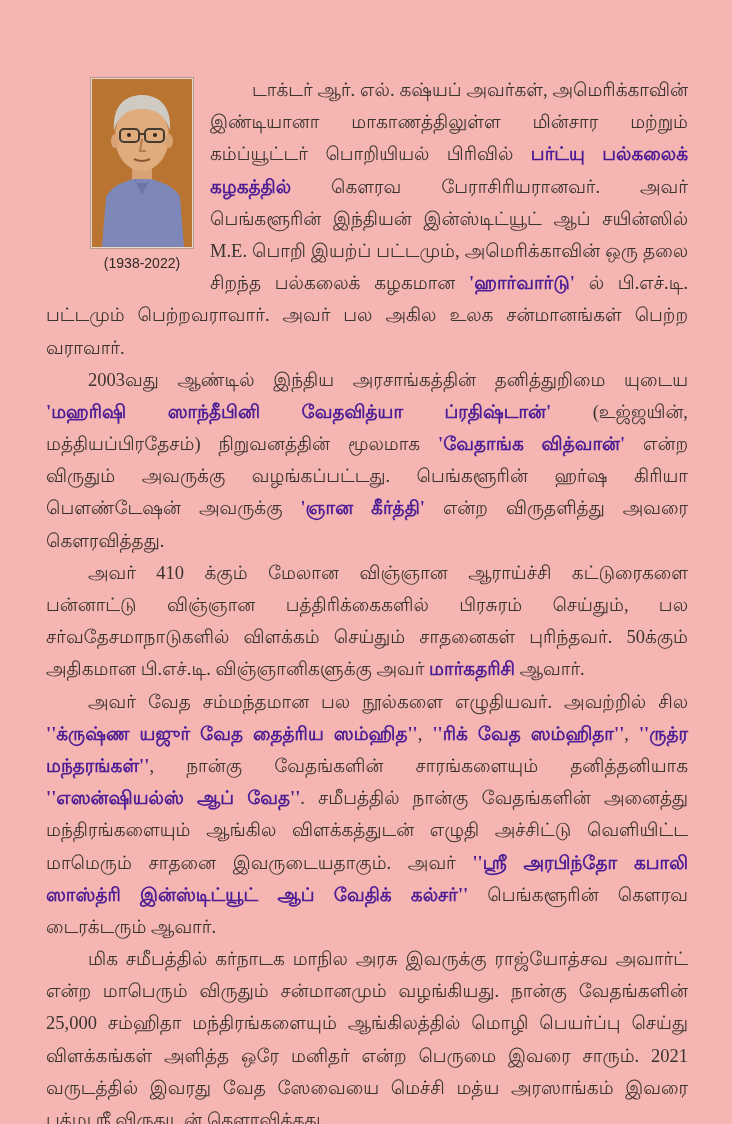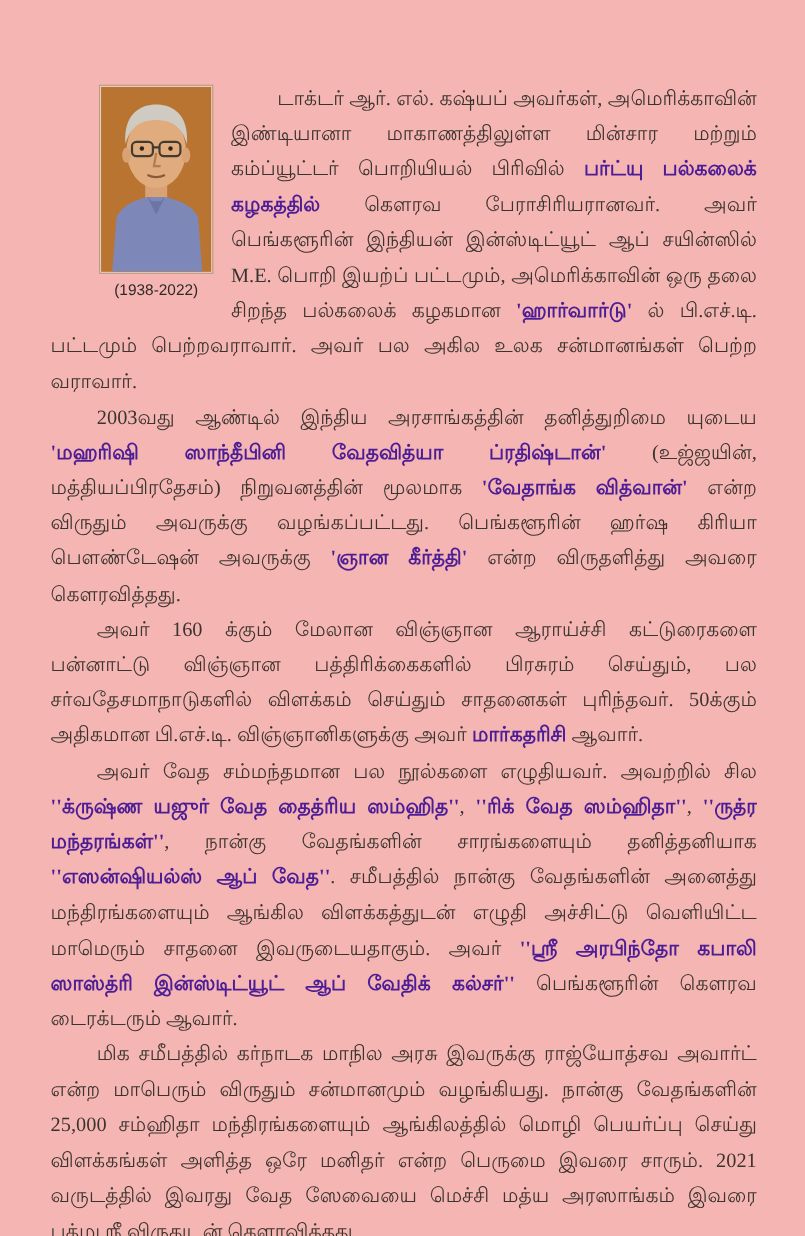--- a/index.html
+++ b/index.html
@@ -80,19 +80,19 @@
 
           <path d="M50,60 L48,72 L54,72" fill="none" stroke="#b07c50" stroke-width="2"></path>
           <path d="M42,80 Q50,84 58,80" fill="none" stroke="#8a5a38" stroke-width="2"></path>
         </svg>
       </div>
       <div class="photo-caption">(1938-2022)</div>
     </div>
 
   <p><span>டாக்டர் ஆர். எல். கஷ்யப் அவர்கள், அமெரிக்காவின் இண்டியானா மாகாணத்திலுள்ள மின்சார மற்றும் கம்ப்யூட்டர் பொறியியல் பிரிவில் </span><span class="b">பர்ட்யு பல்கலைக் கழகத்தில் </span><span>கௌரவ பேராசிரியரானவர். அவர் பெங்களூரின் இந்தியன் இன்ஸ்டிட்யூட் ஆப் சயின்ஸில் M.E. பொறி இயற்ப் பட்டமும், அமெரிக்காவின் ஒரு தலை சிறந்த பல்கலைக் கழகமான </span><span class="b">'ஹார்வார்டு'</span><span> ல் பி.எச்.டி. பட்டமும் பெற்றவராவார். அவர் பல அகில உலக சன்மானங்கள் பெற்ற வராவார்.</span></p>
       <p><span>2003வது ஆண்டில் இந்திய அரசாங்கத்தின் தனித்துறிமை யுடைய </span><span class="b">'மஹரிஷி ஸாந்தீபினி வேதவித்யா ப்ரதிஷ்டான்'</span><span> (உஜ்ஜயின், மத்தியப்பிரதேசம்) நிறுவனத்தின் மூலமாக </span><span class="b">'வேதாங்க வித்வான்'</span><span> என்ற விருதும் அவருக்கு வழங்கப்பட்டது. பெங்களூரின் ஹர்ஷ கிரியா பௌண்டேஷன் அவருக்கு </span><span class="b">'ஞான கீர்த்தி'</span><span> என்ற விருதளித்து அவரை கௌரவித்தது.</span></p>
-      <p><span>அவர் 160 க்கும் மேலான விஞ்ஞான ஆராய்ச்சி கட்டுரைகளை பன்னாட்டு விஞ்ஞான பத்திரிக்கைகளில் பிரசுரம் செய்தும், பல சர்வதேசமாநாடுகளில் விளக்கம் செய்தும் சாதனைகள் புரிந்தவர். 50க்கும் அதிகமான பி.எச்.டி. விஞ்ஞானிகளுக்கு அவர் </span><span class="b">மார்கதரிசி</span><span> ஆவார்.</span></p>
+      <p><span>அவர் 410 க்கும் மேலான விஞ்ஞான ஆராய்ச்சி கட்டுரைகளை பன்னாட்டு விஞ்ஞான பத்திரிக்கைகளில் பிரசுரம் செய்தும், பல சர்வதேசமாநாடுகளில் விளக்கம் செய்தும் சாதனைகள் புரிந்தவர். 50க்கும் அதிகமான பி.எச்.டி. விஞ்ஞானிகளுக்கு அவர் </span><span class="b">மார்கதரிசி</span><span> ஆவார்.</span></p>
       <p><span>அவர் வேத சம்மந்தமான பல நூல்களை எழுதியவர். அவற்றில் சில </span><span class="b">''க்ருஷ்ண யஜுர் வேத தைத்ரிய ஸம்ஹித''</span><span>, </span><span class="b">''ரிக் வேத ஸம்ஹிதா''</span><span>, </span><span class="b">''ருத்ர மந்தரங்கள்''</span><span>, நான்கு வேதங்களின் சாரங்களையும் தனித்தனியாக </span><span class="b">''எஸன்ஷியல்ஸ் ஆப் வேத''</span><span>. சமீபத்தில் நான்கு வேதங்களின் அனைத்து மந்திரங்களையும் ஆங்கில விளக்கத்துடன் எழுதி அச்சிட்டு வெளியிட்ட மாமெரும் சாதனை இவருடையதாகும். அவர் </span><span class="b">''ஸ்ரீ அரபிந்தோ கபாலி ஸாஸ்த்ரி இன்ஸ்டிட்யூட் ஆப் வேதிக் கல்சர்''</span><span> பெங்களூரின் கௌரவ டைரக்டரும் ஆவார்.</span></p>
       <p><span>மிக சமீபத்தில் கர்நாடக மாநில அரசு இவருக்கு ராஜ்யோத்சவ அவார்ட் என்ற மாபெரும் விருதும் சன்மானமும் வழங்கியது. நான்கு வேதங்களின் 25,000 சம்ஹிதா மந்திரங்களையும் ஆங்கிலத்தில் மொழி பெயர்ப்பு செய்து விளக்கங்கள் அளித்த ஒரே மனிதர் என்ற பெருமை இவரை சாரும். 2021 வருடத்தில் இவரது வேத ஸேவையை மெச்சி மத்ய அரஸாங்கம் இவரை பத்மஸ்ரீ விருதுடன் கௌரவித்தது.</span></p>
       <p><span>2022 இறுதியில் நமது மதிப்பிற்குரிய பேராசிரியர் வைகுண்டம் அடைந்துவிட்டாரெனினும் இன்றும் அவர் நமக்கு வழிகாட்டியாக நம்மிடையில் இருப்பதை உணருகின்றோம்.</span></p>
     </div>
 
 </div>
 
 </body></html>

